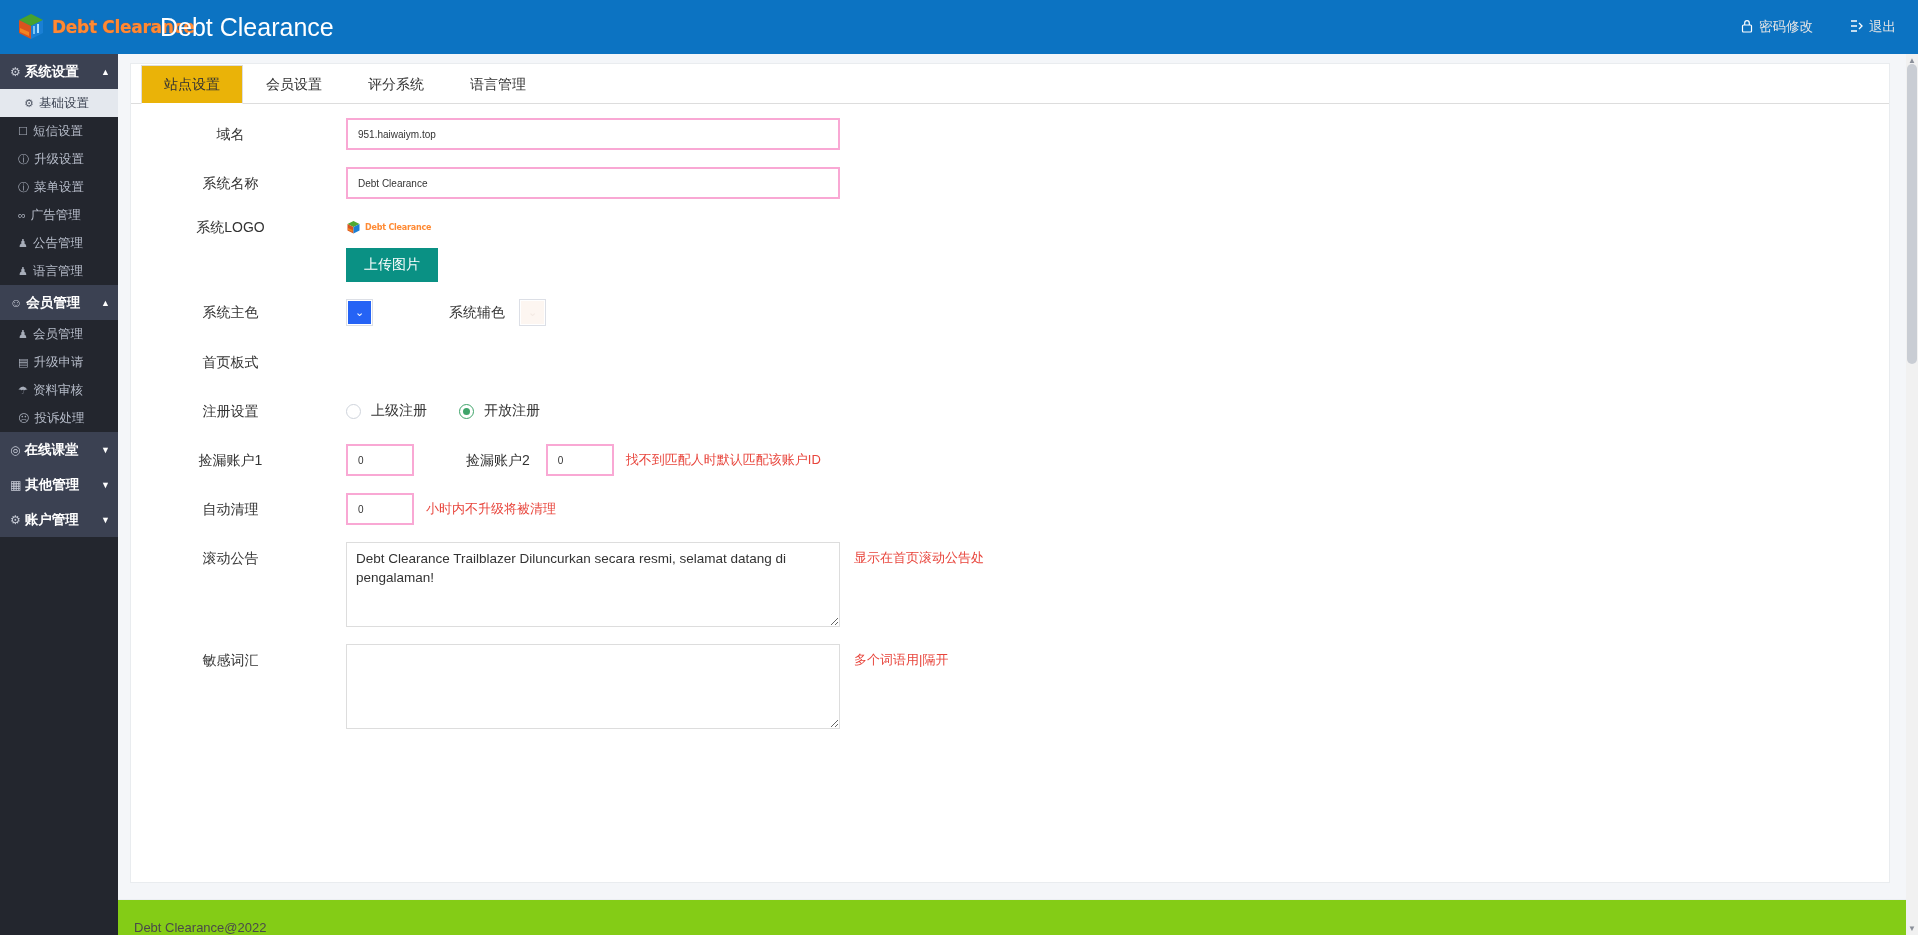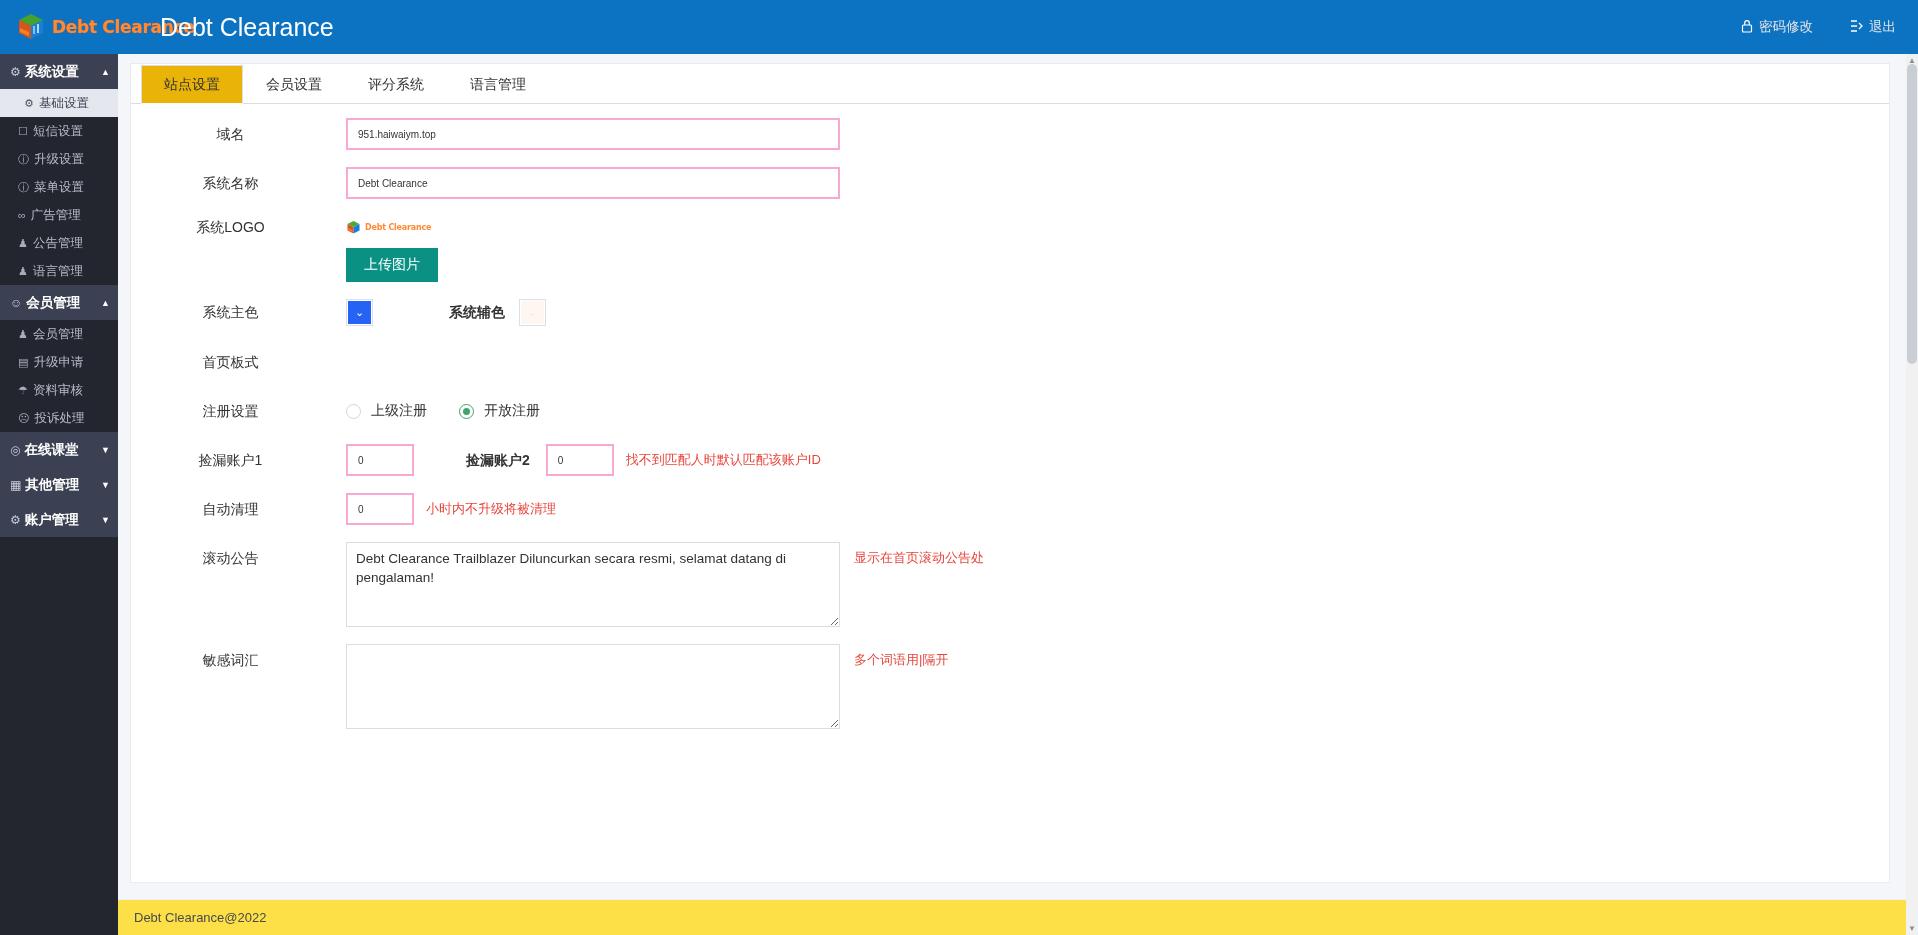--- a/index.html
+++ b/index.html
@@ -147,30 +147,30 @@
     cursor: pointer; flex: 0 0 auto;
   }
   .radio.checked { border-color: #3fa46a; }
   .radio.checked::after {
     content: ""; width: 7px; height: 7px; border-radius: 50%; background: #3fa46a;
   }
   .radio-lbl { font-size: 14px; color: #333; margin-right: 22px; cursor: pointer; white-space: nowrap; }
 
   .inline-lbl {
     font-size: 14px; color: #333; line-height: 32px; white-space: nowrap;
-    margin-left: 52px; margin-right: 16px; font-weight: bold;
+    margin-left: 52px; margin-right: 16px;
   }
   .inline-lbl.c2 { margin-left: 76px; }
 
   
   .footer {
     position: absolute; left: 118px; bottom: 0;
-    width: 1800px; height: 36px; background: #fde047;
+    width: 1800px; height: 36px; background: #84cc16;
     border-top: 1px solid #eceff3;
-    display: flex; align-items: center; padding-left: 16px;
+    display: flex; align-items: flex-end; padding-left: 16px;
     font-size: 13px; color: #4a4a4a;
   }
 
   
   .scrollbar {
     position: absolute; top: 54px; right: 0; width: 12px; height: 881px;
     background: #f1f1f1;
   }
   .scrollbar .thumb {
     position: absolute; top: 10px; left: 1px; width: 10px; height: 300px;

